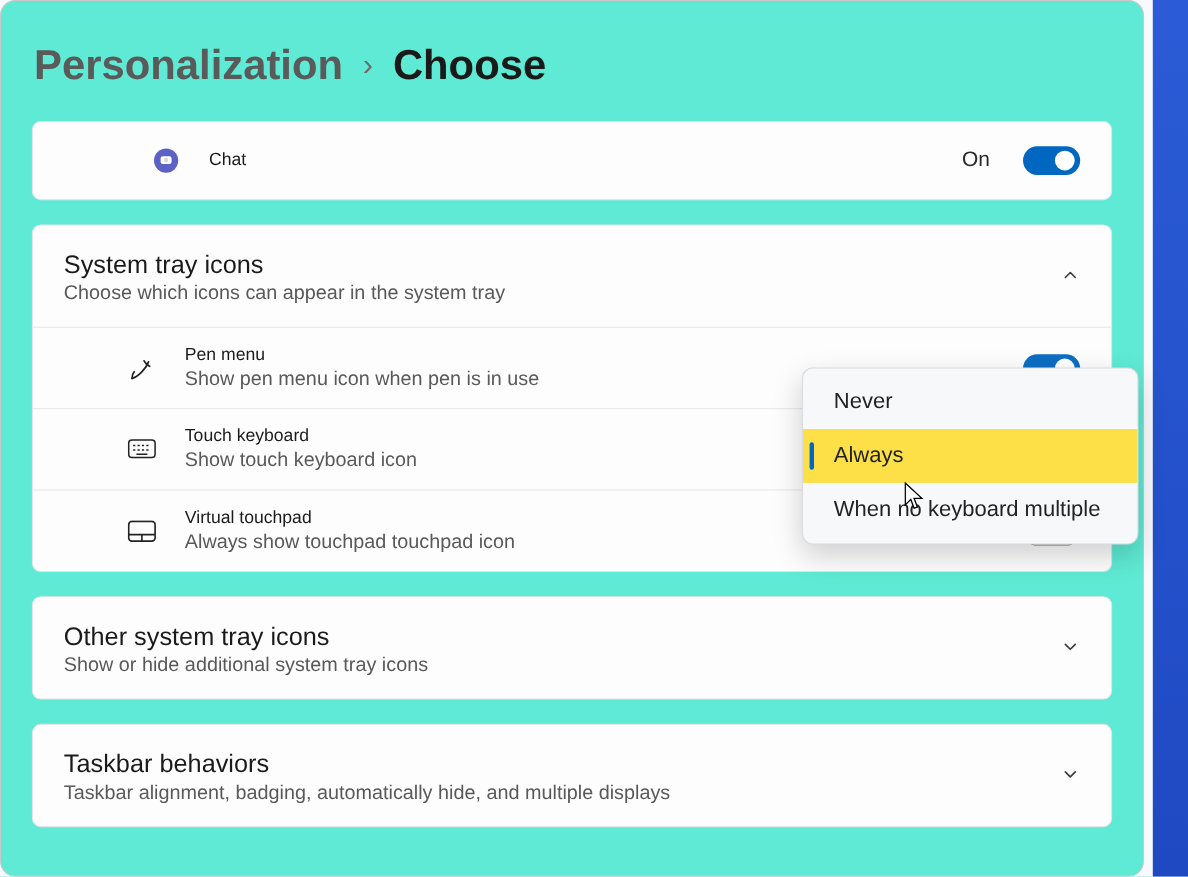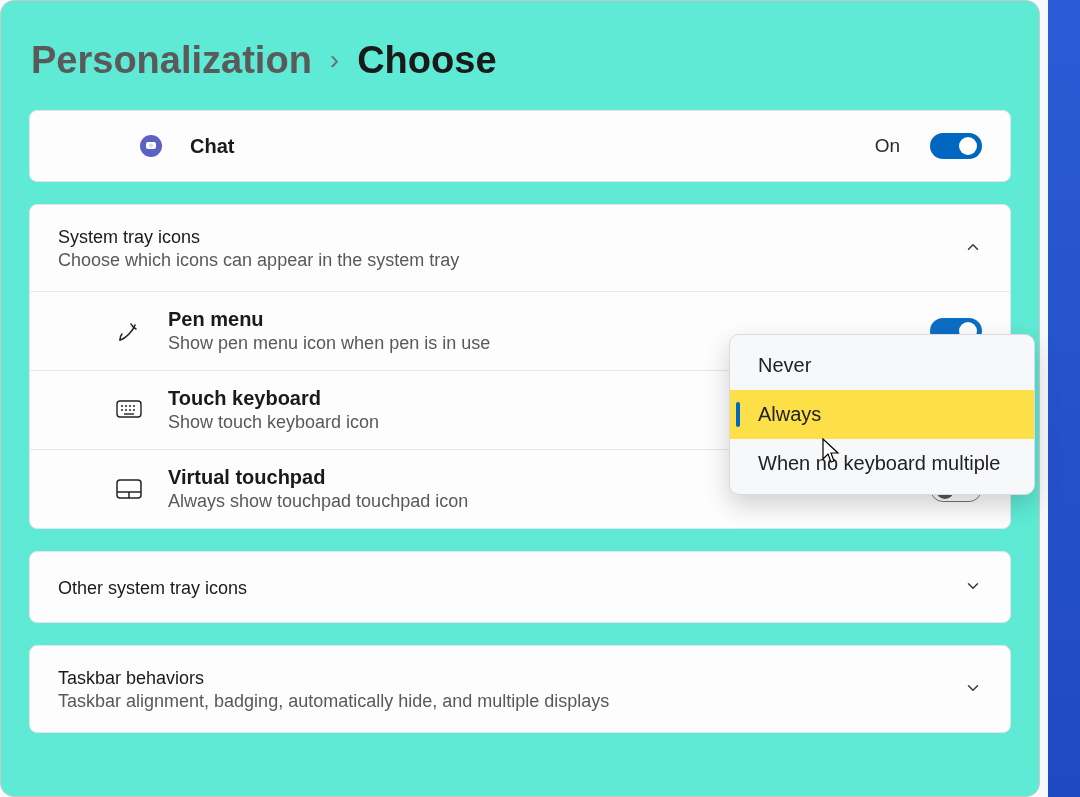--- a/index.html
+++ b/index.html
@@ -56,37 +56,37 @@
     padding: 16px 28px 16px 24px;
     min-height: 70px;
     gap: 24px;
     position: relative;
   }
   .row + .row { border-top: 1px solid #e6e8ec; }
   .row .icon-slot {
     width: 30px; display: flex; justify-content: center; color: #2b2b2b;
   }
   .row .texts { flex: 1 1 auto; }
-  .row .title { font-size: 20px; font-weight: 700; color: #1a1a1a; }
+  .row .title { font-size: 16px; font-weight: 400; color: #1a1a1a; }
   .row .sub   { font-size: 18px; color: #595959; margin-top: 2px; }
   .state-label { font-size: 19px; color: #2a2a2a; margin-right: 6px; }
   .toggle {
     width: 52px; height: 26px; border-radius: 14px;
     background: #0067c0; position: relative;
   }
   .toggle.off { background: #fff; border: 1.5px solid #777; }
   .toggle .knob {
     position: absolute; width: 18px; height: 18px; border-radius: 50%;
     background: #fff; top: 4px; right: 5px;
   }
   .toggle.off .knob { background:#555; left:5px; right:auto; }
   .chev { color:#3a3a3a; }
   .chev svg { width: 18px; height: 18px; }
   .section-head { padding: 22px 28px 20px 28px; display:flex; align-items:center; }
-  .section-head .texts .title { font-size: 18px; font-weight: 400; }
+  .section-head .texts .title { font-size: 23px; font-weight: 400; }
   .section-head .texts .sub { font-size: 18px; }
   .indent .icon-slot { margin-left: 60px; }
   .chat-row .icon-slot { margin-left: 82px; }
 
   .dropdown {
     position: absolute;
     left: 729px; top: 334px;
     width: 306px;
     background: #f7f8fa;
     border: 1px solid #d9dbe0;
@@ -211,20 +211,21 @@
       <div class="toggle off">
           <div class="knob"></div>
         </div>
     </div>
   </div>
 
   <div class="card">
     <div class="row section-head">
       <div class="texts">
         <div class="title">Other system tray icons</div>
+        <div class="sub">Show or hide additional system tray icons</div>
       </div>
       <span class="chev">
         <svg viewBox="0 0 24 24">
             <path d="M6 9l6 6 6-6" fill="none" stroke="currentColor" stroke-width="2" stroke-linecap="round" stroke-linejoin="round"></path>
           </svg>
       </span>
     </div>
   </div>
 
   <div class="card">

